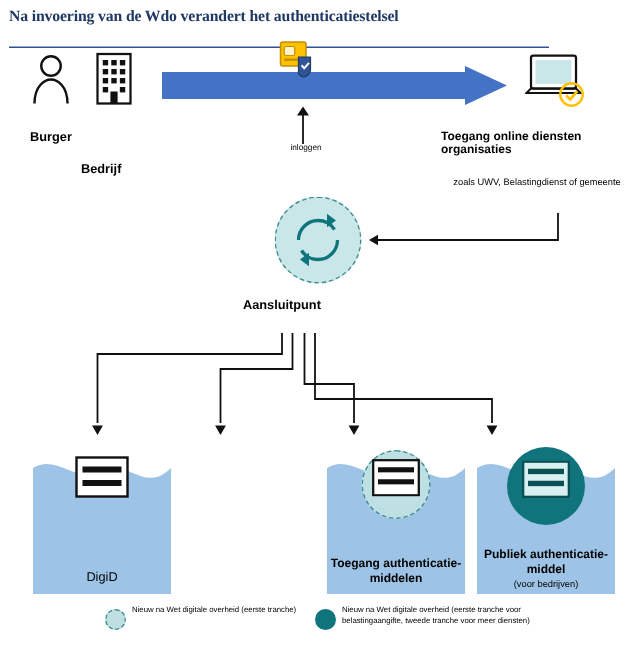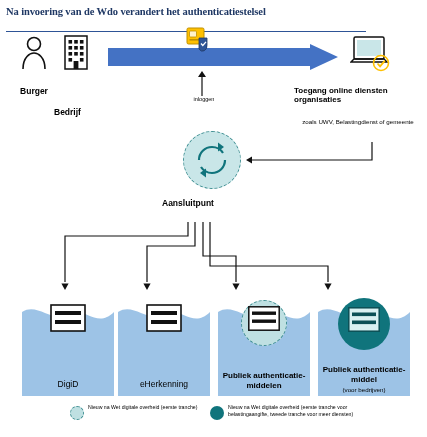--- a/index.html
+++ b/index.html
@@ -228,47 +228,34 @@
     <span class="glyph">
       <svg width="36" height="28" viewBox="0 0 36 28">
         <rect x="1" y="1" width="34" height="26" fill="#ffffff" stroke="#111" stroke-width="1.6"></rect>
         <rect x="5" y="7" width="26" height="4" fill="#111"></rect>
         <rect x="5" y="16" width="26" height="4" fill="#111"></rect>
       </svg>
     </span>
     <div class="wbox-label">DigiD</div>
   </div>
 
-  <div class="wbox" style="left:100px;">
-    <svg class="wave" viewBox="0 0 92 40" preserveAspectRatio="none">
-      <path d="M0 0 H92 V16 C74 34 62 8 46 18 C30 28 16 6 0 16 Z" fill="#ffffff"></path>
-    </svg>
-    <span class="glyph">
-      <svg width="36" height="28" viewBox="0 0 36 28">
-        <rect x="1" y="1" width="34" height="26" fill="#ffffff" stroke="#111" stroke-width="1.6"></rect>
-        <rect x="5" y="7" width="26" height="4" fill="#111"></rect>
-        <rect x="5" y="16" width="26" height="4" fill="#111"></rect>
-      </svg>
-    </span>
-    <div class="wbox-label">eHerkenning</div>
-  </div>
 
   <div class="wbox" style="left:200px;">
     <svg class="wave" viewBox="0 0 92 40" preserveAspectRatio="none">
       <path d="M0 0 H92 V16 C74 34 62 8 46 18 C30 28 16 6 0 16 Z" fill="#ffffff"></path>
     </svg>
     <div class="circ-dashed"></div>
     <span class="glyph" style="top:10px;">
       <svg width="32" height="25" viewBox="0 0 32 25">
         <rect x="0.8" y="0.8" width="30.4" height="23.4" fill="#ffffff" stroke="#111" stroke-width="1.5"></rect>
         <rect x="4" y="5.5" width="24" height="3.4" fill="#111"></rect>
         <rect x="4" y="13.5" width="24" height="3.4" fill="#111"></rect>
       </svg>
     </span>
-    <div class="wbox-label bold">Publiek authenticatie-middelen</div>
+    <div class="wbox-label bold">Toegang authenticatie-middelen</div>
   </div>
 
   <div class="wbox" style="left:300px;">
     <svg class="wave" viewBox="0 0 92 40" preserveAspectRatio="none">
       <path d="M0 0 H92 V16 C74 34 62 8 46 18 C30 28 16 6 0 16 Z" fill="#ffffff"></path>
     </svg>
     <div class="circ-solid"></div>
     <span class="glyph" style="top:11px;">
       <svg width="32" height="25" viewBox="0 0 32 25">
         <rect x="0.8" y="0.8" width="30.4" height="23.4" fill="#d9f0f1" stroke="#0b4f55" stroke-width="1.5"></rect>

